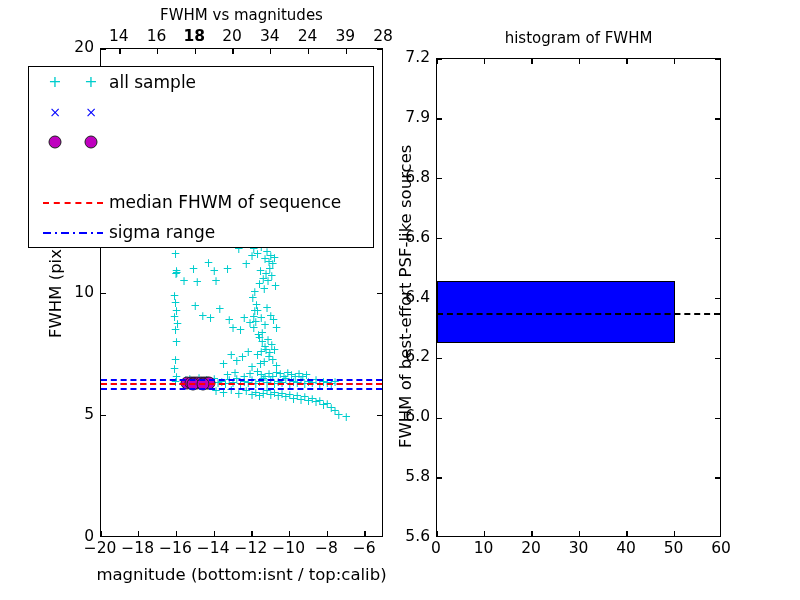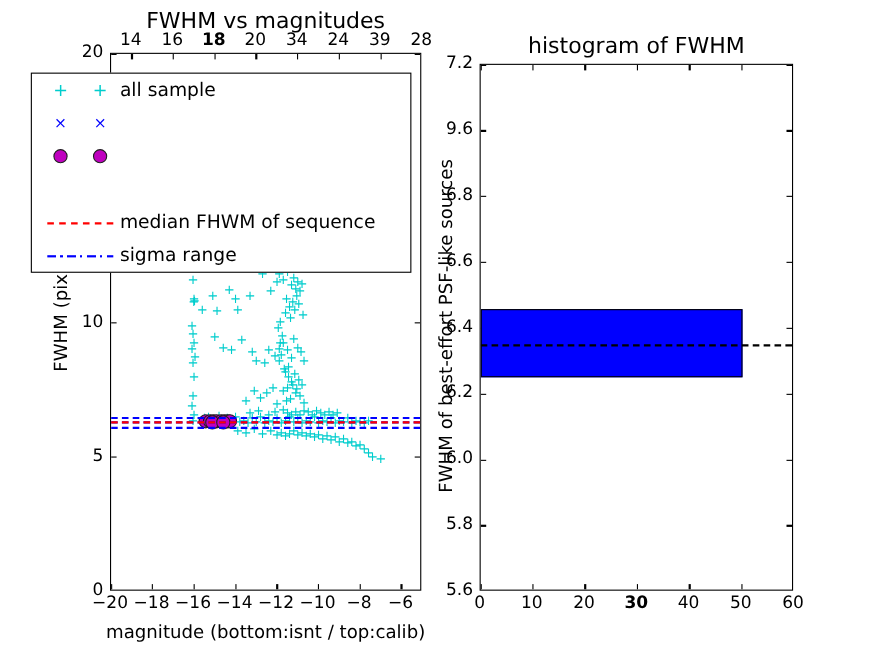--- a/index.html
+++ b/index.html
@@ -65,21 +65,21 @@
 
   .axis-title {
     position: absolute;
     font-size: 16.5px;
     color: #000000;
     white-space: nowrap;
     line-height: 1;
   }
   .panel-title {
     position: absolute;
-    font-size: 20px;
+    font-size: 15px;
     color: #000000;
     white-space: nowrap;
     transform: translate(-50%, 0);
     line-height: 1;
   }
   .ylabel-rot {
     position: absolute;
     font-size: 16.5px;
     color: #000000;
     white-space: nowrap;
@@ -509,26 +509,26 @@
     <div class="ticklabel xt" style="left: 307.533px; top: 44px;">24</div>
     <div class="ticklabel xt" style="left: 345.267px; top: 44px;">39</div>
     <div class="ticklabel xt" style="left: 383px; top: 44px;">28</div>
     <div class="ticklabel yl" style="left: 94px; top: 537px;">0</div>
     <div class="ticklabel yl" style="left: 94px; top: 414.75px;">5</div>
     <div class="ticklabel yl" style="left: 94px; top: 292.5px;">10</div>
     <div class="ticklabel yl" style="left: 94px; top: 48px;">20</div>
     <div class="ticklabel xb" style="left: 436px; top: 541px;">0</div>
     <div class="ticklabel xb" style="left: 483.5px; top: 541px;">10</div>
     <div class="ticklabel xb" style="left: 531px; top: 541px;">20</div>
-    <div class="ticklabel xb" style="left: 578.5px; top: 541px; font-weight: bold;">30</div>
+    <div class="ticklabel xb" style="left: 578.5px; top: 541px;">30</div>
     <div class="ticklabel xb" style="left: 626px; top: 541px;">40</div>
     <div class="ticklabel xb" style="left: 673.5px; top: 541px;">50</div>
     <div class="ticklabel xb" style="left: 721px; top: 541px;">60</div>
     <div class="ticklabel yl" style="left: 430px; top: 537px;">5.6</div>
     <div class="ticklabel yl" style="left: 430px; top: 477.125px;">5.8</div>
     <div class="ticklabel yl" style="left: 430px; top: 417.25px;">6.0</div>
     <div class="ticklabel yl" style="left: 430px; top: 357.375px;">6.2</div>
     <div class="ticklabel yl" style="left: 430px; top: 297.5px;">6.4</div>
     <div class="ticklabel yl" style="left: 430px; top: 237.625px;">6.6</div>
     <div class="ticklabel yl" style="left: 430px; top: 177.75px;">6.8</div>
-    <div class="ticklabel yl" style="left: 430px; top: 117.875px;">9.6</div>
+    <div class="ticklabel yl" style="left: 430px; top: 117.875px;">7.9</div>
     <div class="ticklabel yl" style="left: 430px; top: 58px;">7.2</div>
   </div>
 
 </body></html>

